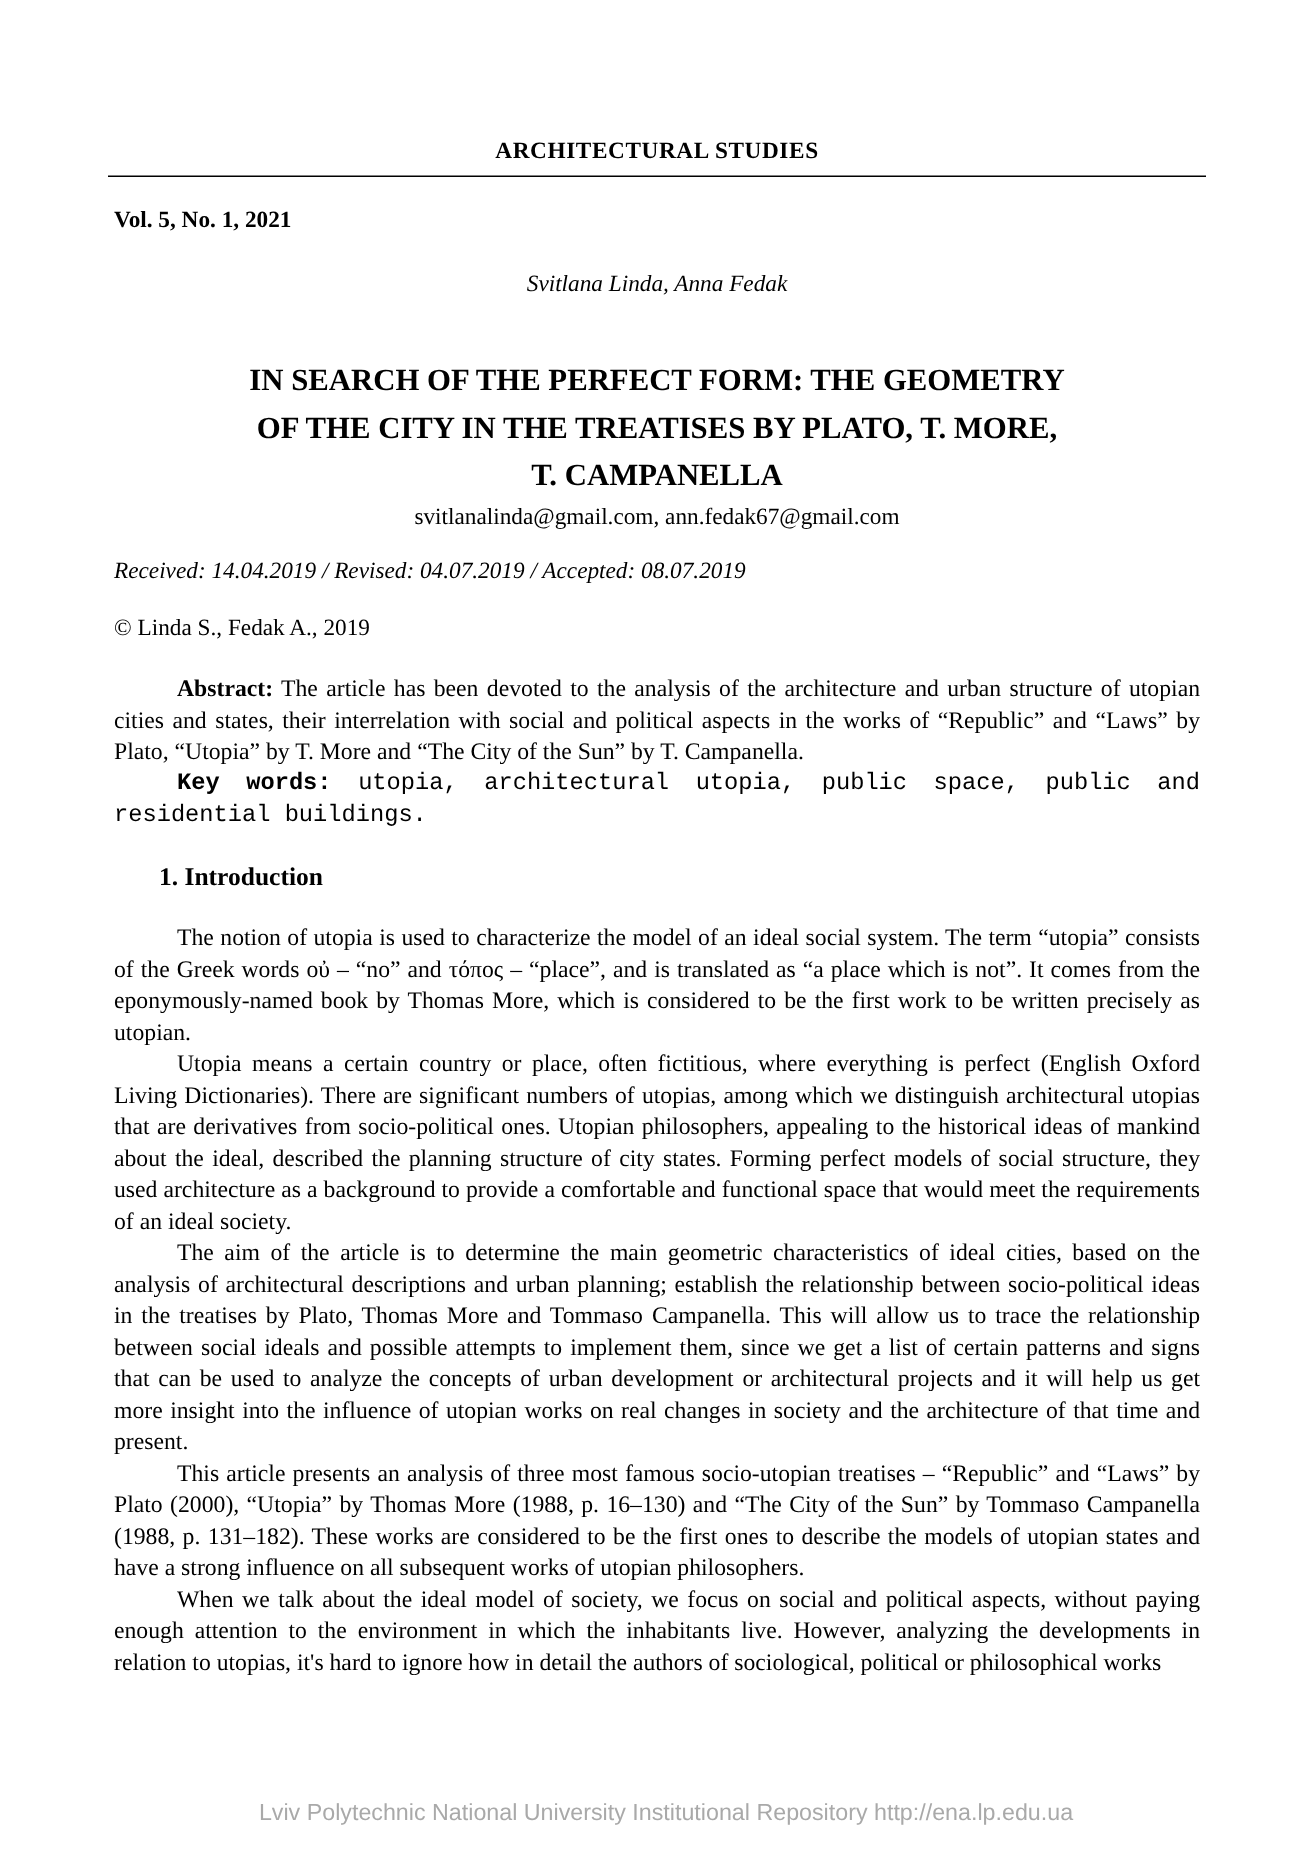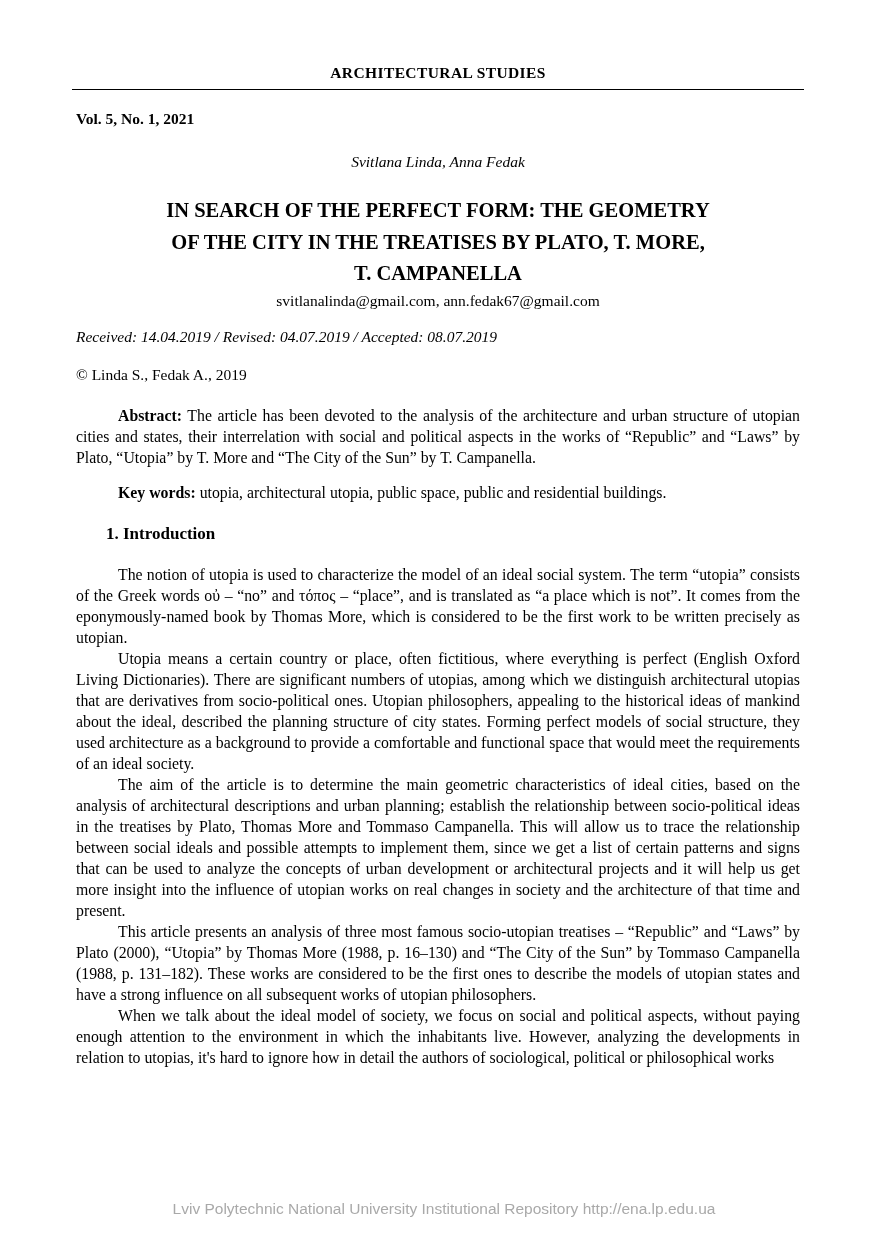--- a/index.html
+++ b/index.html
@@ -6,21 +6,21 @@
   html, body { background: #ffffff; }
   .page {
     width: 876px;
     height: 1240px;
     background: #ffffff;
     position: relative;
     font-family: "Liberation Serif", serif;
     color: #000000;
     overflow: hidden;
   }
-  .content { padding: 64px 76px 0 76px; }
+  .content { padding: 92px 76px 0 76px; }
 
   .journal-header {
     text-align: center;
     font-weight: bold;
     font-size: 15.5px;
     letter-spacing: 0.4px;
   }
   .header-rule {
     border: 0;
     border-bottom: 1.5px solid #000000;
@@ -31,21 +31,21 @@
     font-size: 15.5px;
     margin-top: 20px;
   }
   .authors {
     font-style: italic;
     text-align: center;
     font-size: 15.5px;
     margin-top: 25px;
   }
   .title {
-    margin-top: 24px;
+    margin-top: 40px;
     text-align: center;
     font-weight: bold;
     font-size: 20.5px;
     line-height: 31.5px;
   }
   .affiliation {
     margin-top: 20px;
     font-style: italic;
     text-align: center;
     font-size: 15.5px;
@@ -64,21 +64,21 @@
     margin-top: 20px;
     font-size: 15.5px;
   }
   .body-text p, p.body-par {
     font-size: 15.8px;
     line-height: 21px;
     text-align: justify;
     text-indent: 42px;
   }
   .abstract { margin-top: 21px; }
-  .keywords { margin-top: 14px; }
+  .keywords { margin-top: 0; font-family: Liberation Mono, monospace; }
   .section-heading {
     margin-top: 21px;
     margin-left: 30px;
     font-weight: bold;
     font-size: 17px;
   }
   .intro { margin-top: 20px; }
   .footer {
     position: absolute;
     left: 12px;

